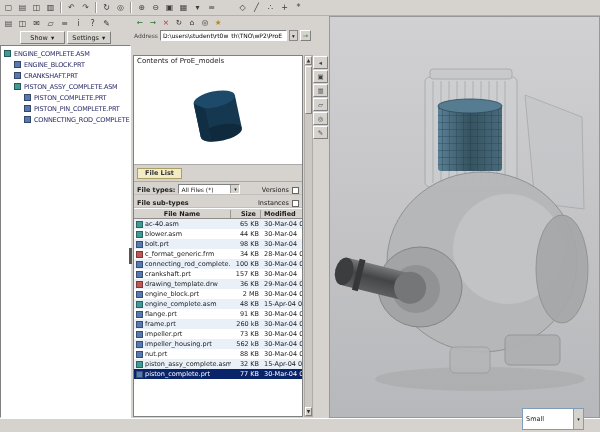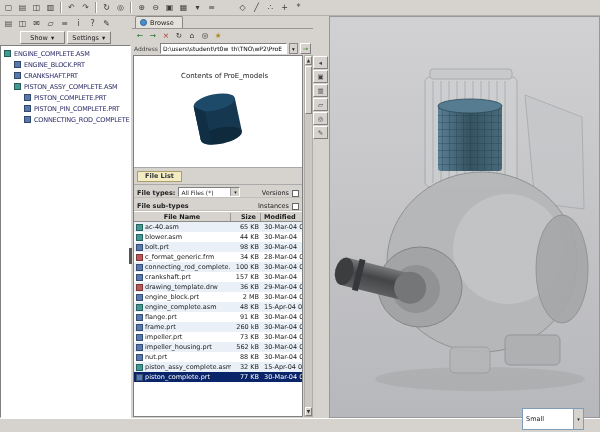--- a/index.html
+++ b/index.html
@@ -43,21 +43,21 @@
   #address-label { font-size:6px; color:#444; }
   #address-input { flex:1; height:11px; min-width:0; background:#fff; border:1px solid; border-color:#808080 #fff #fff #808080;
                    font-family:"DejaVu Sans",sans-serif; font-size:6px; padding:0 2px; }
   .addr-drop { width:9px; height:11px; background:#d6d3ce; border:1px solid #888; font-size:5.5px;
                display:flex; align-items:center; justify-content:center; }
   .addr-go { width:11px; height:11px; background:#d6d3ce; border:1px solid; border-color:#fff #808080 #808080 #fff;
              font-size:6.5px; color:#2c7a2c; display:flex; align-items:center; justify-content:center; }
 
   #browser-content { position:absolute; top:39px; left:1px; right:10px; bottom:1px; background:#fff;
                      border:1px solid #808080; overflow:hidden; }
-  #contents-title { height:13px; padding:16px 3px 0; font-size:7px; color:#222;margin-left:44px; }
+  #contents-title { height:13px; padding:1px 3px 0; font-size:7px; color:#222; }
   #preview { height:95px; display:flex; align-items:center; justify-content:center; background:#fff; }
   #filelist-bar { height:18px; background:#d6d3ce; border-top:1px solid #aaa; border-bottom:1px solid #aaa;
                   display:flex; align-items:center; padding-left:3px; }
   #filelist-tab { height:11px; display:flex; align-items:center; padding:0 7px; background:#f2ebc4;
                   border:1px solid #ab9f64; font-size:6.5px; font-weight:bold; color:#333; }
   .filter-row { height:13px; background:#d6d3ce; display:flex; align-items:flex-end; gap:3px; padding:0 3px;
                 font-size:6.5px; border-bottom:1px solid #c2bfba; }
   .flabel { font-weight:bold; color:#222; white-space:nowrap; }
   .combo { width:62px; height:10px; background:#fff; border:1px solid; border-color:#808080 #fff #fff #808080;
            display:flex; align-items:center; font-size:6px; padding-left:2px; }
@@ -190,26 +190,20 @@
     <div class="titem" style="padding-left:23px">
       <span class="nicon prt"></span>
       <span class="tlabel">CONNECTING_ROD_COMPLETE.PRT</span>
     </div>
   </div>
 </div>
 
 <div id="sash-nub"></div>
 
 <div id="browser-col">
-  <div id="tabstrip">
-    <div id="browse-tab">
-      <span class="globe"></span>
-      <span>Browse</span>
-    </div>
-  </div>
   <div id="navbar">
     <span class="nbtn g-green">←</span>
     <span class="nbtn g-green">→</span>
     <span class="nbtn g-red">×</span>
     <span class="nbtn">↻</span>
     <span class="nbtn">⌂</span>
     <span class="nbtn">◎</span>
     <span class="nbtn g-gold">★</span>
   </div>
   <div id="addressbar">

